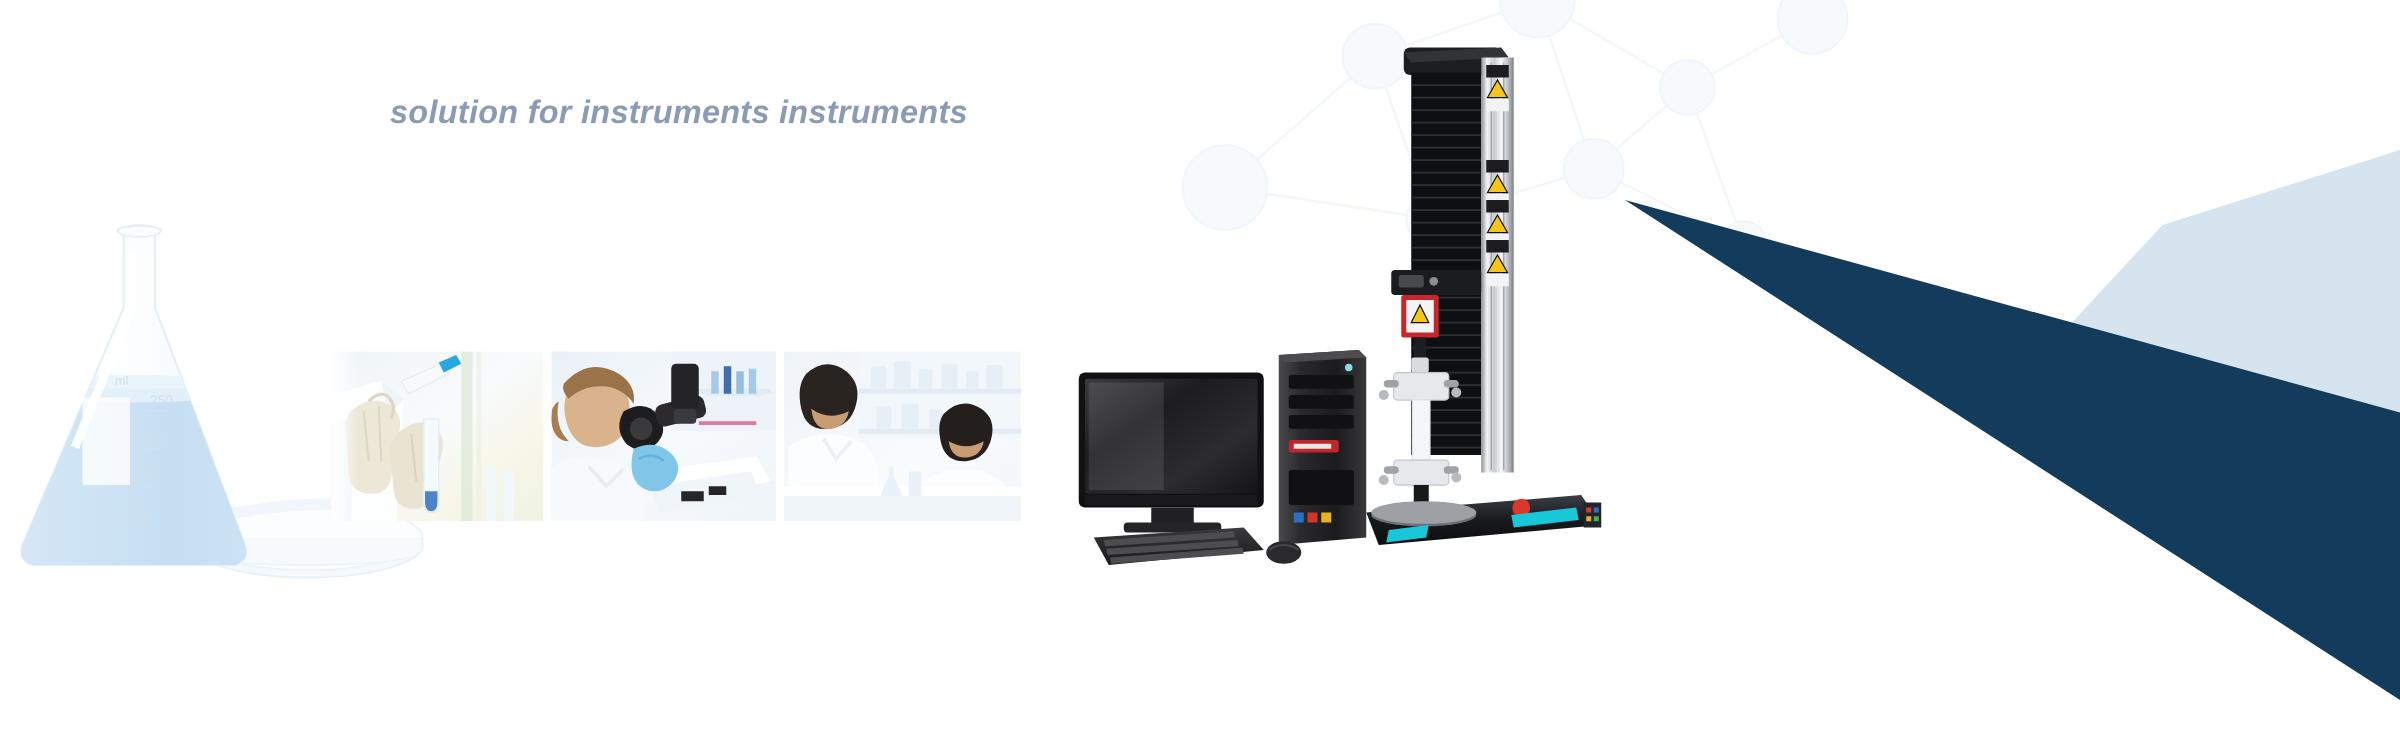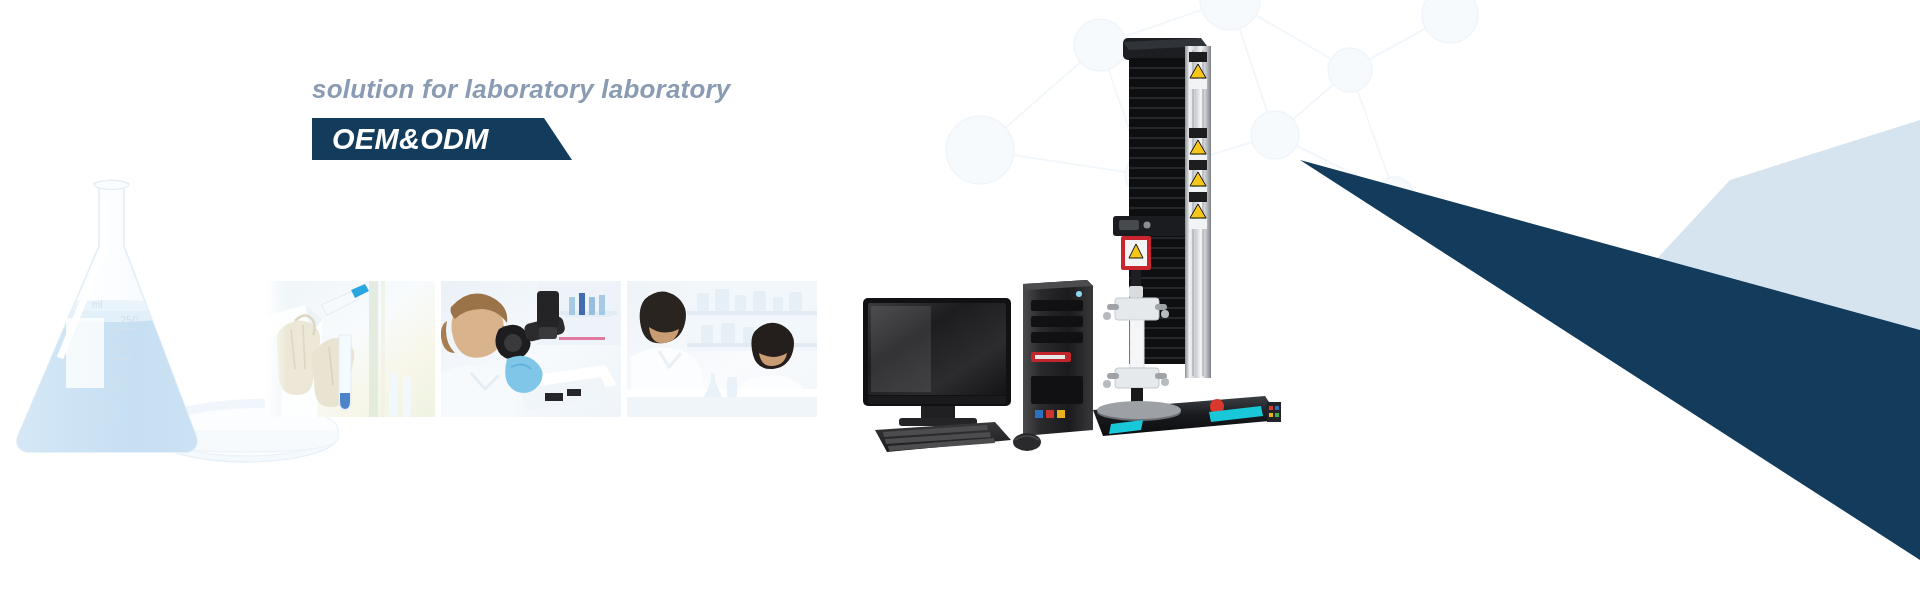--- a/index.html
+++ b/index.html
@@ -142,27 +142,21 @@
         <rect x="100" y="322" width="22" height="1.6"></rect>
           <text x="106" y="318">100</text>
         <text x="96" y="212" font-size="10">ml</text>
       </g>
 
       <rect x="70" y="222" width="38" height="70" fill="#ffffff" opacity=".8"></rect>
     </g>
   </svg>
 
   <div class="copy">
-    <div class="line2">solution for laboratory laboratory</div>
-    <div class="banner-wrap">
-      <svg class="banner-bg" viewBox="0 0 260 42" preserveAspectRatio="none">
-        <polygon points="0,0 232,0 260,42 0,42" fill="#123b5c"></polygon>
-      </svg>
-      <div class="banner-text">OEM&amp;ODM</div>
-    </div>
+    <div class="line2">solution for instruments instruments</div>
   </div>
 
   <div class="photo-strip">
 
     <div class="photo p1">
       <svg viewBox="0 0 170 136" width="170" height="136">
         <defs>
           <linearGradient id="bg1" x1="0" y1="0" x2="1" y2="1">
             <stop offset="0%" stop-color="#eef4f8"></stop>
               <stop offset="45%" stop-color="#f8fbfd"></stop>

